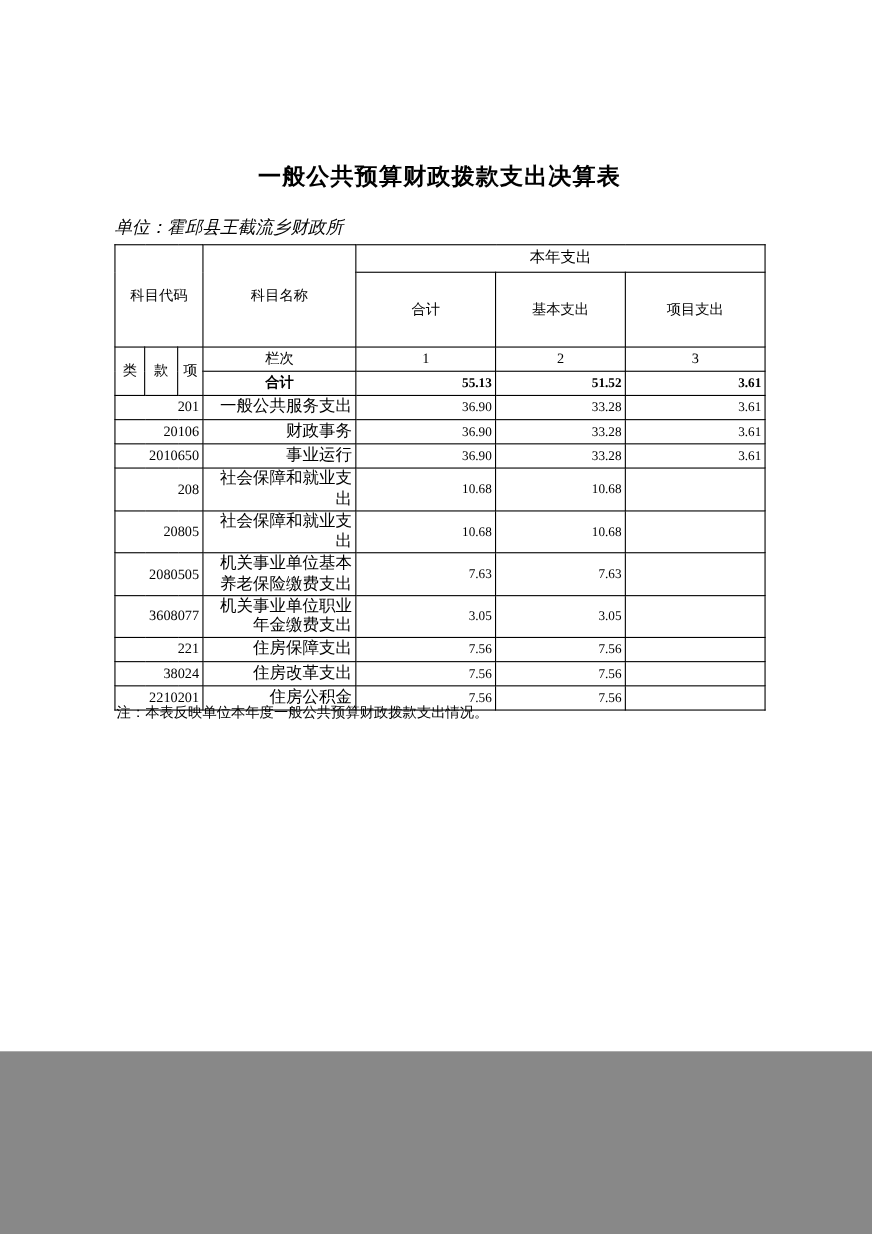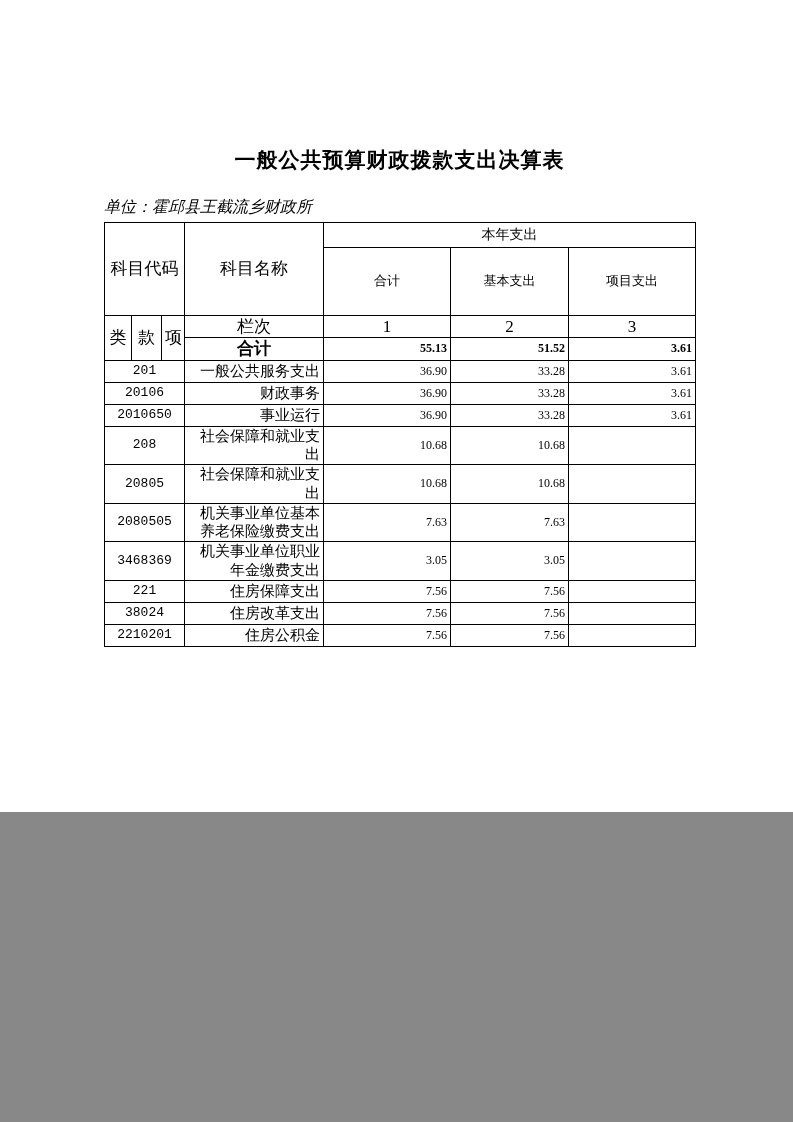--- a/index.html
+++ b/index.html
@@ -1,19 +1,19 @@
 <!DOCTYPE html>
 <html><head>
 <meta charset="utf-8">
 <style>
   html, body { margin: 0; padding: 0; background: #888; }
   .page {
     position: relative;
     width: 793px;
-    height: 812px;
+    height: 956px;
     margin: 0 auto;
     background: #ffffff;
     font-family: "Liberation Serif", serif;
     color: #000;
     overflow: hidden;
   }
   .doc-title {
     position: absolute;
     left: 104px;
     top: 146px;
@@ -57,25 +57,25 @@
     table-layout: fixed;
     font-size: 13px;
   }
   table.budget td {
     border: 1px solid #000;
     padding: 0 3px;
     vertical-align: middle;
     line-height: 1.25;
     overflow: hidden;
   }
-  td.hc { text-align: center; font-size: 17px; }
+  td.hc { text-align: center; font-size: 13px; }
   td.hy { height: 24px; font-size: 14px; }
   td.hmid { height: 67px; font-size: 13px; }
   td.rsmall { height: 21px; }
-  td.code { text-align: center; font-size: 13px; padding-left: 2px; font-family: Liberation Mono, monospace; }
+  td.code { text-align: right; font-size: 13px; padding-left: 2px; }
   td.name { text-align: right; font-size: 15px; padding: 1px 4px 1px 4px; }
   td.val  { text-align: right; font-size: 12px; padding-right: 3px; }
   td.bold { font-weight: bold; }
   tr.r1 td { height: 21px; }
   tr.r2 td { height: 37px; }
   .note {
     position: absolute;
     left: 106px;
     top: 639px;
     font-size: 13px;
@@ -173,21 +173,21 @@
         <td class="val"></td>
       </tr>
       <tr class="r2">
         <td class="code" colspan="3">2080505</td>
         <td class="name">机关事业单位基本养老保险缴费支出</td>
         <td class="val">7.63</td>
         <td class="val">7.63</td>
         <td class="val"></td>
       </tr>
       <tr class="r2">
-        <td class="code" colspan="3">3468369</td>
+        <td class="code" colspan="3">3608077</td>
         <td class="name">机关事业单位职业年金缴费支出</td>
         <td class="val">3.05</td>
         <td class="val">3.05</td>
         <td class="val"></td>
       </tr>
       <tr class="r1">
         <td class="code" colspan="3">221</td>
         <td class="name">住房保障支出</td>
         <td class="val">7.56</td>
         <td class="val">7.56</td>
@@ -203,16 +203,17 @@
       <tr class="r1">
         <td class="code" colspan="3">2210201</td>
         <td class="name">住房公积金</td>
         <td class="val">7.56</td>
         <td class="val">7.56</td>
         <td class="val"></td>
       </tr>
     </tbody>
   </table>
 
+  <div class="note">注：本表反映单位本年度一般公共预算财政拨款支出情况。</div>
 
   <div class="page-number">-9-</div>
 
 </div>
 
 </body></html>

